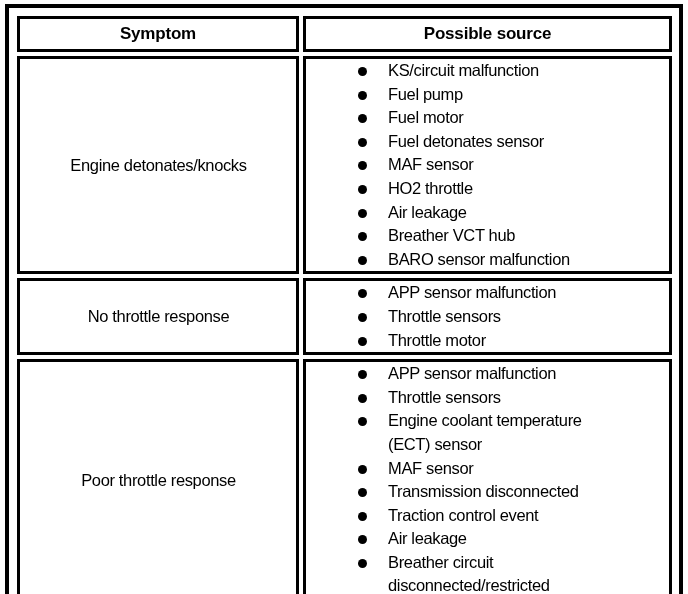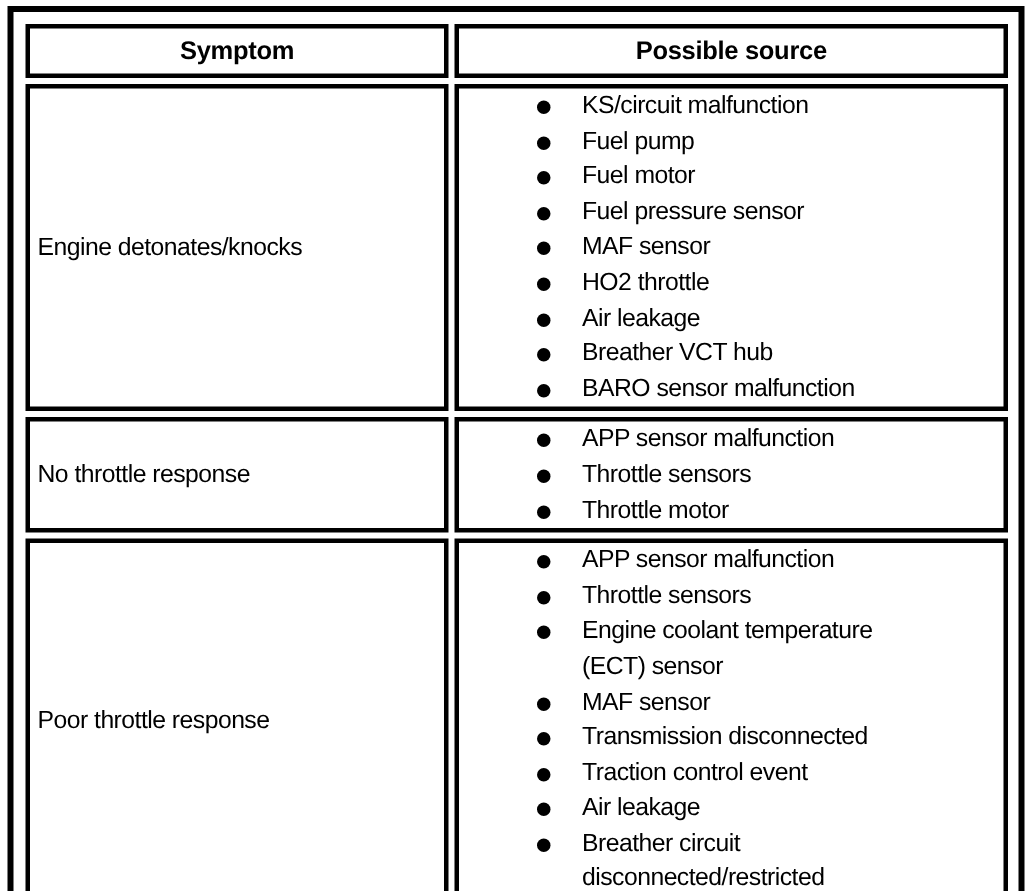--- a/index.html
+++ b/index.html
@@ -52,21 +52,21 @@
     height: 30px;
     text-align: center;
     font-weight: bold;
     font-size: 17px;
     letter-spacing: -0.2px;
   }
   th.hdr .hdr-label { display: block; line-height: 30px; }
 
   
   td.symptom {
-    text-align: left;
+    text-align: center;
     font-size: 16.5px;
     letter-spacing: -0.35px;
   }
   td.symptom .symptom-label {
     display: block;
     padding: 0 4px 0 5px;
     line-height: 1.15;
   }
 
   
@@ -118,21 +118,21 @@
     <tbody id="table-body">
         <tr>
           <td class="symptom">
             <span class="symptom-label">Engine detonates/knocks</span>
           </td>
           <td class="source">
             <ul class="source-list">
               <li><span class="bullet-dot"></span><span>KS/circuit malfunction</span></li>
               <li><span class="bullet-dot"></span><span>Fuel pump</span></li>
               <li><span class="bullet-dot"></span><span>Fuel motor</span></li>
-              <li><span class="bullet-dot"></span><span>Fuel pressure sensor</span></li>
+              <li><span class="bullet-dot"></span><span>Fuel detonates sensor</span></li>
               <li><span class="bullet-dot"></span><span>MAF sensor</span></li>
               <li><span class="bullet-dot"></span><span>HO2 throttle</span></li>
               <li><span class="bullet-dot"></span><span>Air leakage</span></li>
               <li><span class="bullet-dot"></span><span>Breather VCT hub</span></li>
               <li><span class="bullet-dot"></span><span>BARO sensor malfunction</span></li>
             </ul>
           </td>
         </tr>
         <tr>
           <td class="symptom">

